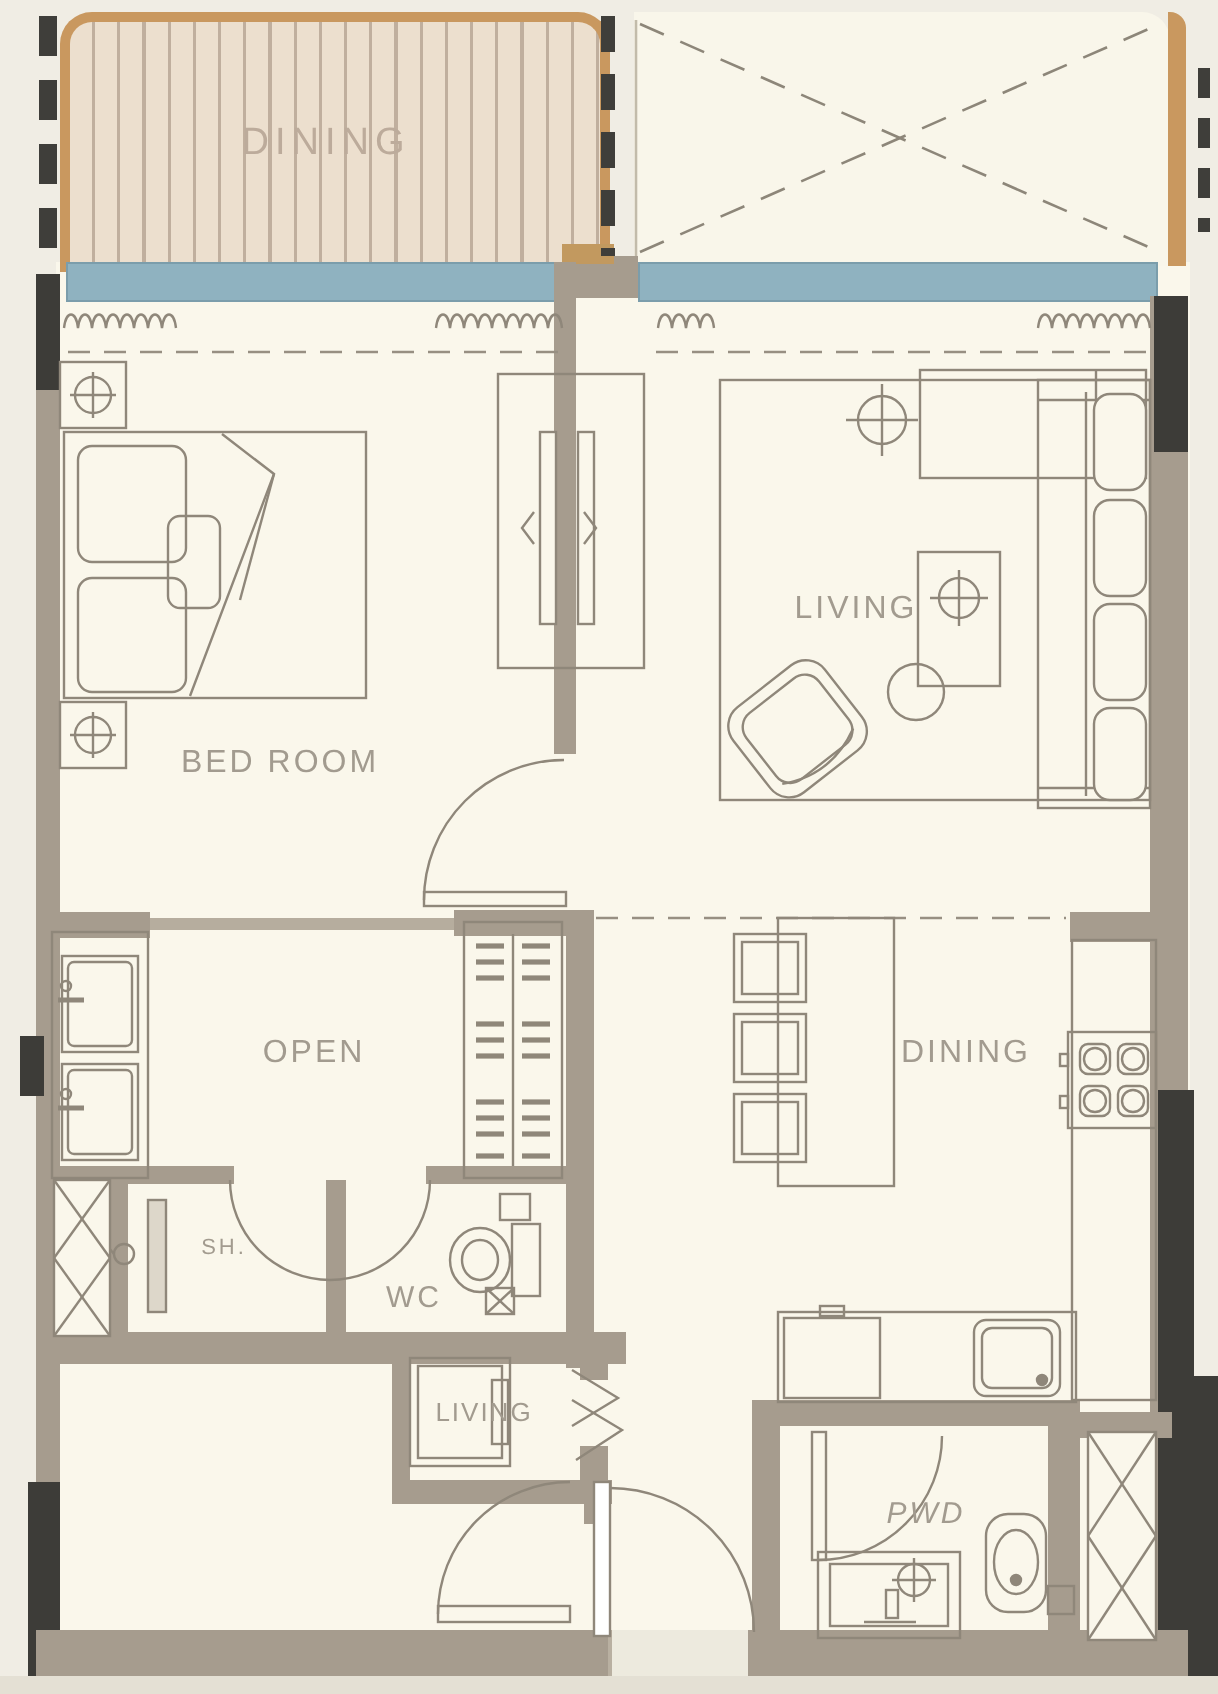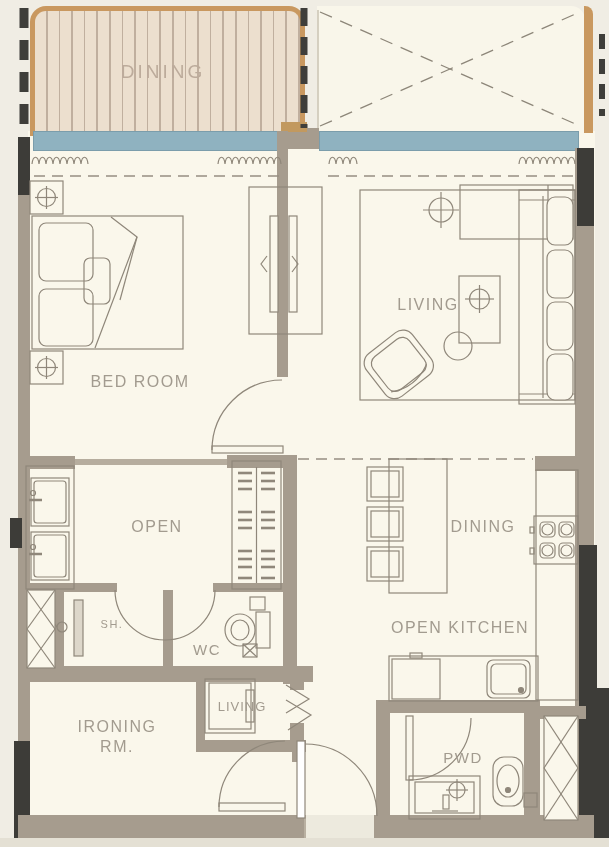--- a/index.html
+++ b/index.html
@@ -320,22 +320,17 @@
       <circle cx="508" cy="790" r="2.5" fill="#8f877a"></circle>
       <rect x="524" y="793" width="13" height="14"></rect>
     </g>
   </svg>
 
   <div class="balcony-label" style="left:163px;top:72px;">DINING</div>
   <div class="label" style="left:140px;top:382px;text-align:center;">BED ROOM</div>
   <div class="label" style="left:399px;top:305px;margin-left:29px;">LIVING</div>
   <div class="label" style="left:157px;top:527px;">OPEN</div>
   <div class="label" style="left:443px;top:527px;margin-left:40px;">DINING</div>
-  <div class="label" style="left:460px;top:628px;">OPEN KITCHEN</div>
   <div class="label" style="left:112px;top:624px;font-size:11px;">SH.</div>
   <div class="label" style="left:207px;top:649px;font-size:15px;">WC</div>
-  <div class="label center" style="left:117px;top:737px;">
-    <span style="display:block;">IRONING</span>
-    <span style="display:block;">RM.</span>
-  </div>
   <div class="label small" style="left:242px;top:706px;">LIVING</div>
-  <div class="label" style="left:463px;top:757px;font-size:15px;">PWD</div>
+  <div class="label" style="left:463px;top:757px;font-size:15px;font-style:italic;">PWD</div>
 </div>
 
 </body></html>

